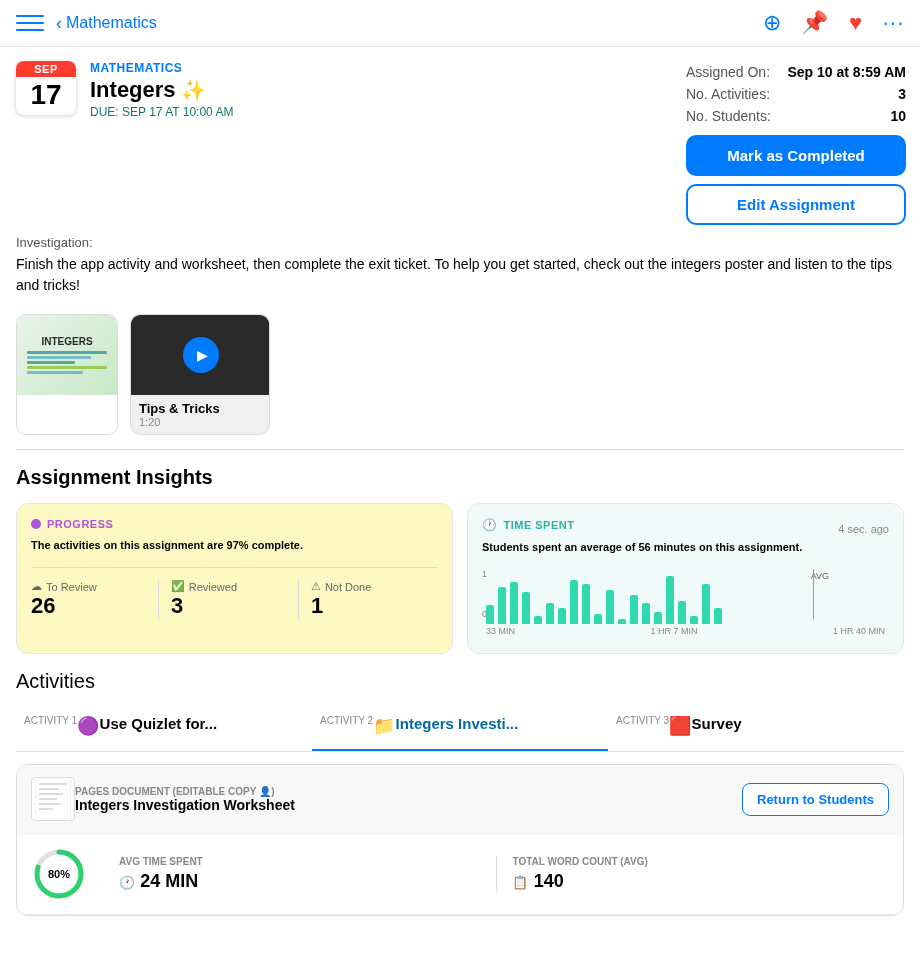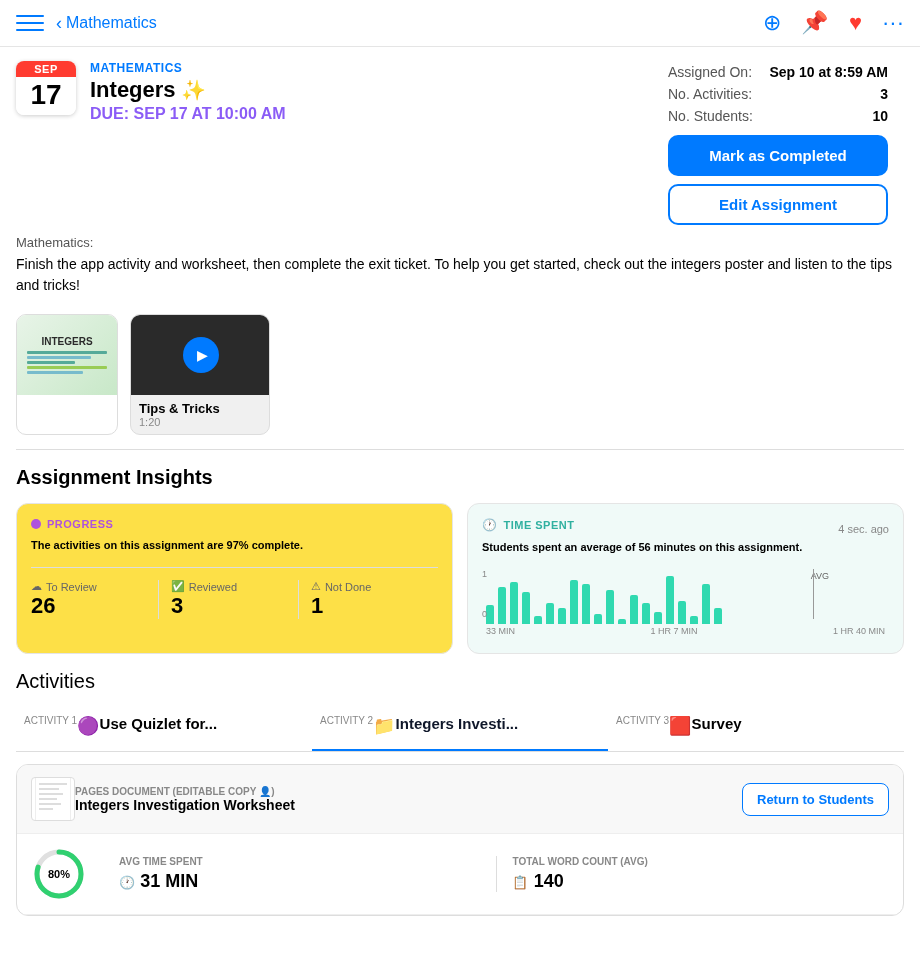--- a/index.html
+++ b/index.html
@@ -36,21 +36,21 @@
     .back-chevron { font-size: 18px; }
     .header-actions {
       margin-left: auto; display: flex; gap: 20px; align-items: center;
     }
     .header-icon { font-size: 22px; color: #007AFF; cursor: pointer; }
     .header-icon.heart { color: #FF3B30; }
 
     
     .top-section {
       display: flex;
-      padding: 14px 32px 10px 16px;
+      padding: 14px 14px 10px 16px;
       gap: 20px;
     }
     .left-info { flex: 1; }
     .right-actions { width: 220px; display: flex; flex-direction: column; gap: 8px; }
 
     
     .assignment-header { display: flex; align-items: flex-start; gap: 14px; }
     .cal-badge {
       width: 60px; min-width: 60px;
       border-radius: 8px;
@@ -71,21 +71,21 @@
     .assignment-info { flex: 1; }
     .subject-label {
       color: #007AFF; font-size: 12px; font-weight: 700;
       letter-spacing: 0.5px; text-transform: uppercase;
     }
     .assignment-title {
       font-size: 22px; font-weight: 700; display: flex; align-items: center; gap: 6px;
       margin-top: 2px;
     }
     .sparkle { font-size: 20px; }
-    .due-date { font-size: 16px; color: #8b5cf6; margin-top: 2px; font-weight: 700; }
+    .due-date { font-size: 12px; color: #0f766e; margin-top: 2px; font-weight: 400; }
 
     
     .meta-table { width: 100%; }
     .meta-row { display: flex; justify-content: space-between; padding: 3px 0; }
     .meta-label { color: #555; font-size: 14px; }
     .meta-value { font-size: 14px; font-weight: 600; color: #000; }
 
     
     .btn-primary {
       background: #007AFF; color: #fff;
@@ -146,21 +146,21 @@
 
     
     .insights-section { padding: 16px; }
     .section-heading { font-size: 20px; font-weight: 700; margin-bottom: 14px; }
 
     .insights-cards { display: flex; gap: 14px; }
     .insight-card {
       flex: 1; border-radius: 12px; padding: 14px;
       border: 1px solid #e5e5e5;
     }
-    .insight-card.progress-card { background: #fde047; border-radius: 12px; }
+    .insight-card.progress-card { background: #fef9c3; border-radius: 12px; }
     .insight-card.time-card { background: #f0faf8; }
 
     .insight-badge {
       display: flex; align-items: center; gap: 6px;
       font-size: 11px; font-weight: 700; letter-spacing: 0.5px; margin-bottom: 8px;
     }
     .badge-dot { width: 10px; height: 10px; border-radius: 50%; }
     .badge-dot.purple { background: #AF52DE; }
     .insight-badge.time-badge { color: #30B0A0; }
     .time-icon { font-size: 12px; }
@@ -201,21 +201,21 @@
       margin-bottom: 0;
     }
     .activity-tab {
       flex: 1; padding: 10px 8px;
       display: flex; flex-direction: row; align-items: flex-start;
       cursor: pointer; border-bottom: 2px solid transparent;
     }
     .activity-tab.active { border-bottom-color: #007AFF; }
     .activity-tab-num { font-size: 10px; color: #888; font-weight: 500; }
     .activity-tab-title { font-size: 15px; font-weight: 600; color: #000; }
-    .activity-tab.active .activity-tab-title { color: #0f172a; }
+    .activity-tab.active .activity-tab-title { color: #0369a1; }
     .activity-tab-icon { font-size: 18px; margin-bottom: 2px; }
 
     
     .activity-detail {
       border: 1px solid #ddd; border-radius: 12px; margin-top: 12px; overflow: hidden;
     }
     .activity-doc-header {
       display: flex; align-items: center; gap: 0; padding: 12px 14px;
       background: #f8f8f8; border-bottom: 1px solid #eee;
     }
@@ -307,21 +307,21 @@
         <span class="meta-label">No. Students:</span>
         <span class="meta-value">10</span>
       </div>
     </div>
     <button class="btn-primary">Mark as Completed</button>
     <button class="btn-secondary">Edit Assignment</button>
   </div>
 </div>
 
 <div class="instructions-section">
-  <div class="instructions-label">Mathematics:</div>
+  <div class="instructions-label">Investigation:</div>
   <div class="instructions-text">Finish the app activity and worksheet, then complete the exit ticket. To help you get started, check out the integers poster and listen to the tips and tricks!</div>
 </div>
 
 <div class="attachments">
 
   <div class="attachment-item">
     <div class="attachment-poster">
       <div class="poster-title">INTEGERS</div>
       <div class="poster-lines">
         <div style="height:3px;background:#5a9;border-radius:1px;"></div>
@@ -474,21 +474,21 @@
           <circle cx="28" cy="28" r="22" fill="none" stroke="#e0e0e0" stroke-width="5"></circle>
           <circle cx="28" cy="28" r="22" fill="none" stroke="#30D070" stroke-width="5" stroke-dasharray="110 138.2" stroke-linecap="round"></circle>
         </svg>
         <div class="ring-label">80%</div>
       </div>
 
       <div class="stat-block">
         <div class="stat-block-label">AVG TIME SPENT</div>
         <div class="stat-block-value">
           <span style="font-size:13px;">🕐</span>
-          <span>31 MIN</span>
+          <span>24 MIN</span>
         </div>
       </div>
 
       <div class="stat-block">
         <div class="stat-block-label">TOTAL WORD COUNT (AVG)</div>
         <div class="stat-block-value">
           <span style="font-size:13px;">📋</span>
           <span>140</span>
         </div>
       </div>

